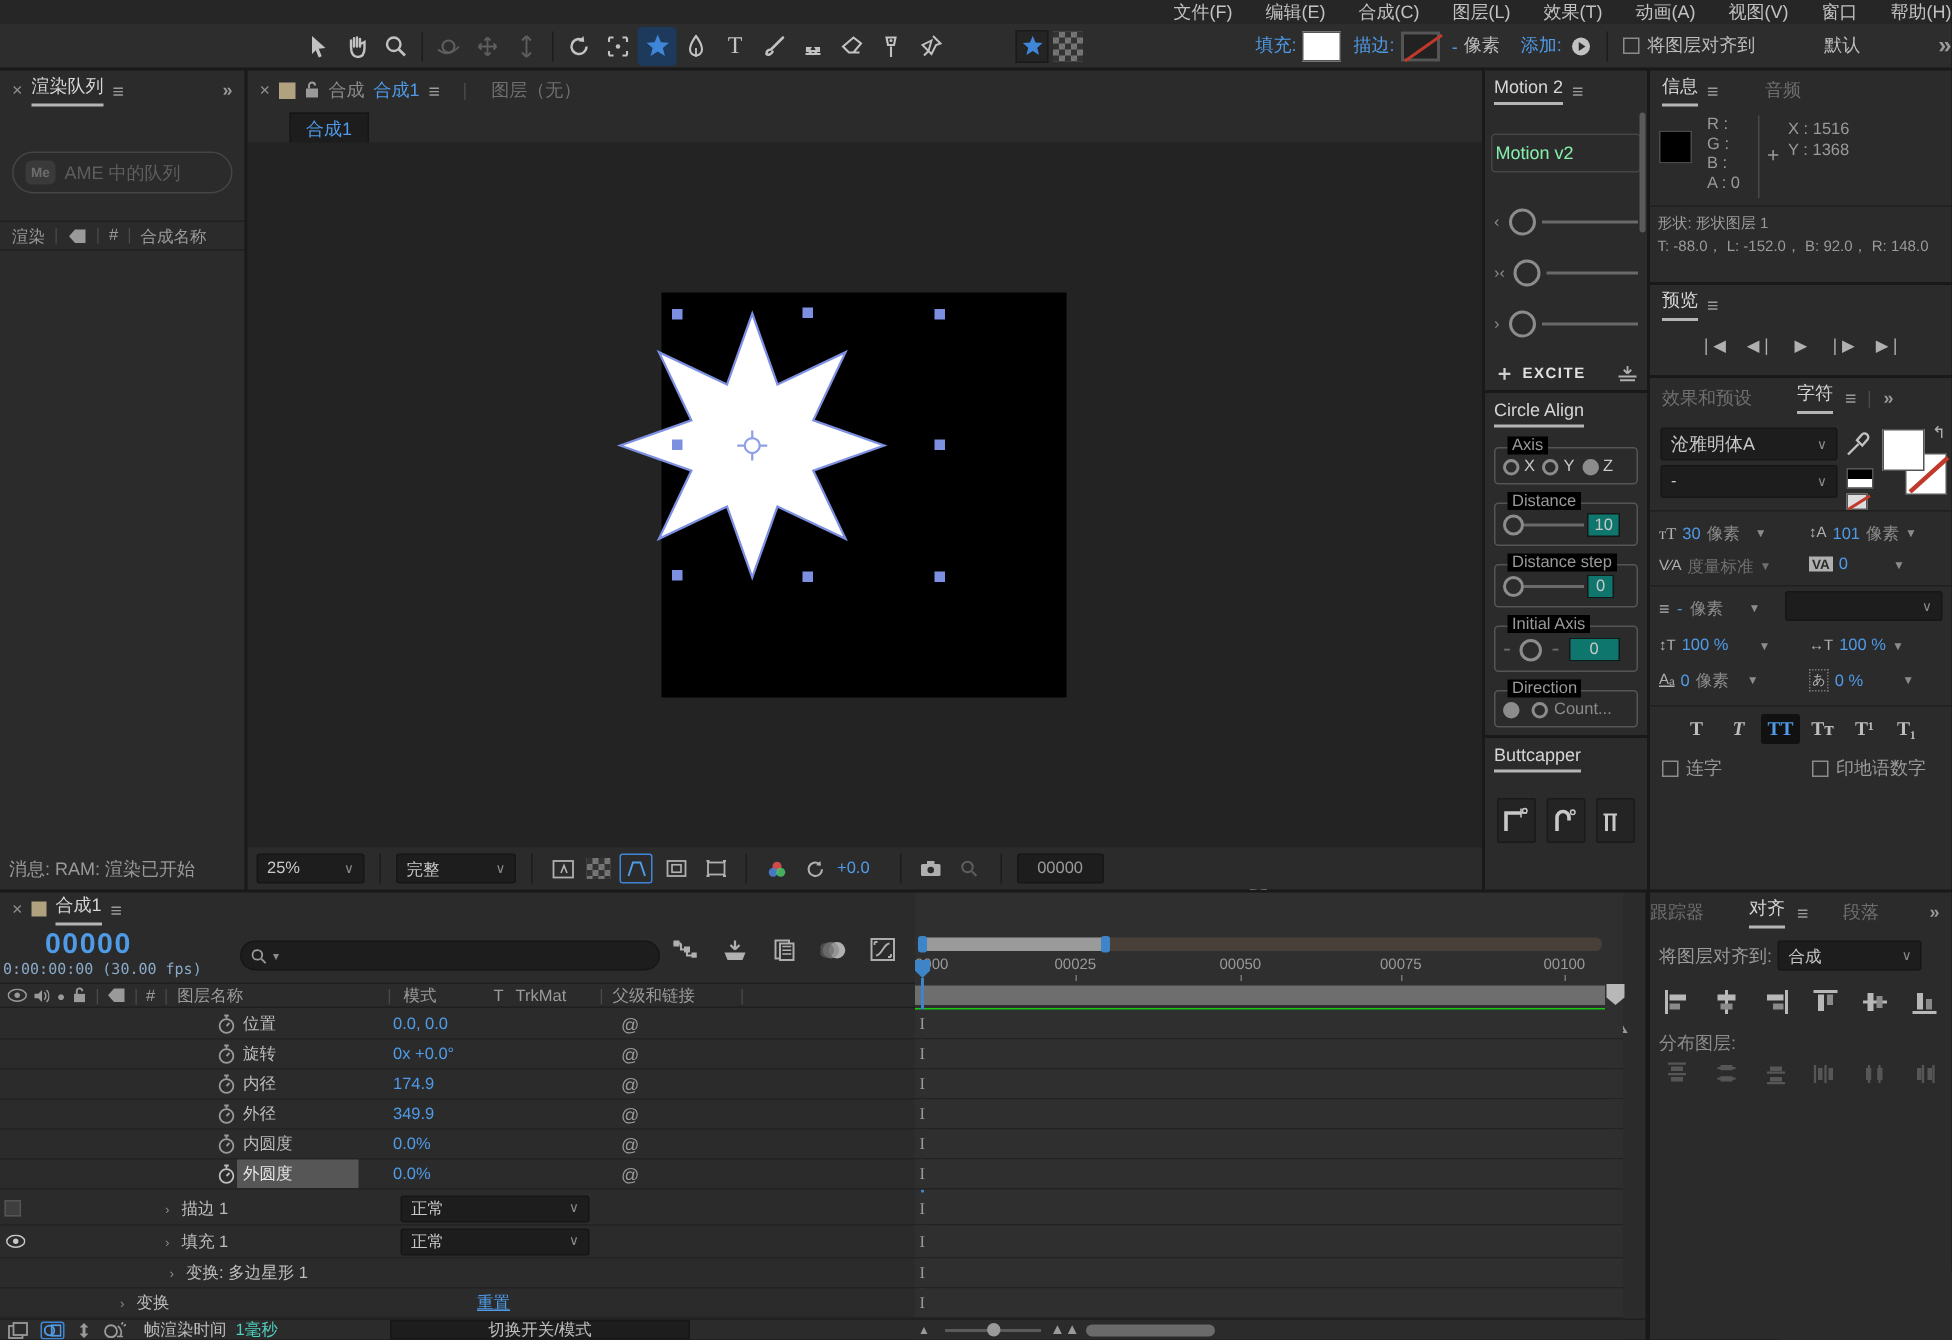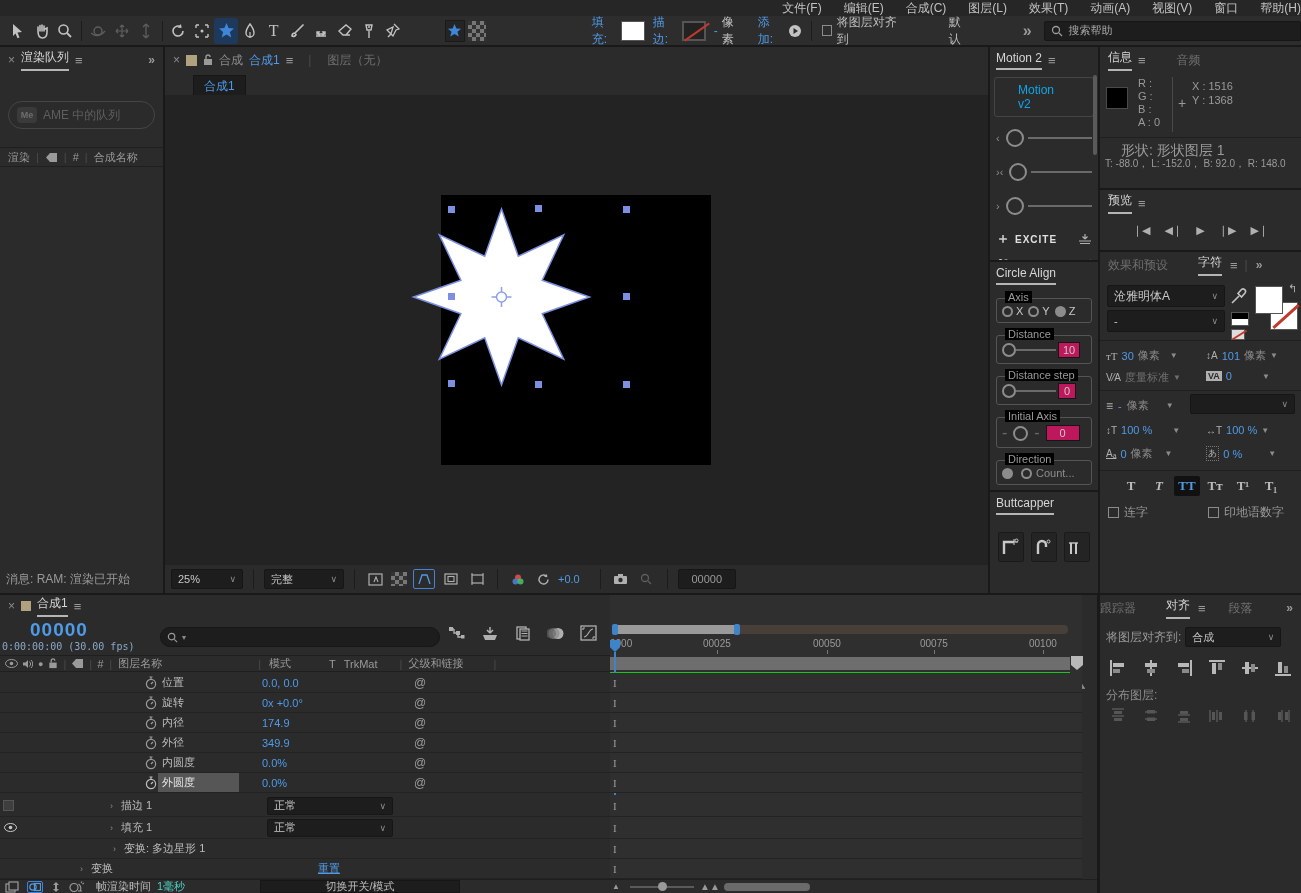--- a/index.html
+++ b/index.html
@@ -21,21 +21,21 @@
   .toolbtn.selected { background:#1d3a5c; border-radius:3px; }
   .sep { width:1px; height:20px; background:#1c1c1c; margin:0 4px; }
   svg { display:block; }
   .handle { position:absolute; width:7px; height:7px; background:#7d8fe0; }
   .knob { width:18px; height:18px; border:2px solid #8c8c8c; border-radius:50%; background:transparent; }
   .sline { height:2px; background:#6a6a6a; flex:1; margin-left:-2px; }
   .fieldset { border:1px solid #555; border-radius:3px; margin:4px 6px; padding:6px 5px 5px; position:relative; }
   .legend { position:absolute; top:-8px; left:8px; background:#000000; padding:0 3px; font-size:11px; color:#9a9a9a; }
   .radio { width:11px; height:11px; border:2px solid #8c8c8c; border-radius:50%; display:inline-block; vertical-align:-2px; }
   .radio.on { background:#8c8c8c; }
-  .valbox { background:#be185d; border:1px solid #161616; color:#c8c8c8; font-size:11px; text-align:center; padding:1px 4px; }
+  .valbox { background:#0f766e; border:1px solid #161616; color:#c8c8c8; font-size:11px; text-align:center; padding:1px 4px; }
   .prow { position:absolute; left:0; width:610px; height:20px; border-bottom:1px solid #232323; display:flex; align-items:center; font-size:11px; }
   .grow { position:absolute; left:610px; width:472px; height:20px; border-bottom:1px solid #232323; background:#2f2f2f; display:flex; align-items:center; }
   .ibeam { color:#9a9a9a; font-size:11px; margin-left:3px; font-family:"Liberation Serif",serif; }
   .stopwatch { width:12px; height:14px; margin:0 5px 0 0; }
   .pick { color:#9a9a9a; font-size:12px; position:absolute; left:414px; }
   .alignbtn { width:24px; height:22px; display:flex; align-items:center; justify-content:center; }
   .capbtn { width:26px; height:30px; display:flex; align-items:center; justify-content:center; background:#242424; border:1px solid #1a1a1a; border-radius:2px; }
   .checker { background-image:linear-gradient(45deg,#777 25%,transparent 25%,transparent 75%,#777 75%),linear-gradient(45deg,#777 25%,#333 25%,#333 75%,#777 75%); background-size:8px 8px; background-position:0 0,4px 4px; }
   .stylebtn { width:26px; height:20px; display:flex; align-items:center; justify-content:center; color:#bdbdbd; font-family:"Liberation Serif",serif; font-weight:bold; font-size:13px; }
   .stylebtn.on { background:#111; color:#4f9be8; border-radius:2px; }
@@ -162,27 +162,20 @@
       <svg width="14" height="14" viewBox="0 0 14 14">
         <circle cx="7" cy="7" r="6" fill="#c2c2c2"></circle>
         <path d="M5.5 4 L10 7 L5.5 10 Z" fill="#2d2d2d"></path>
       </svg>
     </div>
   <div class="sep"></div>
   <span class="cbox" style="margin-left:6px;"></span>
   <span style="font-size:12px;color:#bdbdbd;">将图层对齐到</span>
   <span style="font-size:12px;color:#bdbdbd;margin-left:46px;">默认</span>
   <span class="chev" style="margin-left:52px;">»</span>
-  <div class="input" style="margin-left:12px;width:280px;background:#1d1d1d;">
-    <svg width="12" height="12" viewBox="0 0 12 12" style="margin-right:6px;">
-        <circle cx="5" cy="5" r="3.5" stroke="#9a9a9a" stroke-width="1.3" fill="none"></circle>
-        <path d="M8 8 L11 11" stroke="#9a9a9a" stroke-width="1.3"></path>
-      </svg>
-    <span style="color:#a8a8a8;">搜索帮助</span>
-  </div>
 </div>
 
 <div class="panel" style="left:0;top:47px;width:163px;height:546px;">
   <div class="tabbar">
     <span class="dim">×</span>
     <span class="tab-active">渲染队列</span>
     <span class="menuicon">≡</span>
     <span class="chev" style="margin-left:auto;">»</span>
   </div>
   <div style="margin:28px 8px 0;height:28px;border:1px solid #454545;border-radius:14px;display:flex;align-items:center;gap:6px;padding:0 8px;color:#5e5e5e;font-size:12px;">
@@ -317,21 +310,21 @@
       <span>00000</span>
     </div>
   </div>
 </div>
 
 <div class="panel" style="left:990px;top:47px;width:108px;height:213px;">
   <div class="tabbar" style="padding:0 6px;">
     <span class="tab-active" style="font-size:12px;">Motion 2</span>
     <span class="menuicon">≡</span>
   </div>
-  <div style="margin:4px 4px;border:1px solid #454545;border-radius:3px;padding:5px 23px;font-size:12px;color:#0ea5e9;">
+  <div style="margin:16px 4px;border:1px solid #454545;border-radius:3px;padding:5px 2px;font-size:12px;color:#86efac;">
     <span>Motion v2</span>
   </div>
   <div style="display:flex;align-items:center;gap:6px;padding:8px 6px;">
     <span class="dim" style="font-size:11px;">‹</span>
     <span class="knob"></span>
       <span class="sline"></span>
   </div>
   <div style="display:flex;align-items:center;gap:6px;padding:8px 6px;">
     <span class="dim" style="font-size:11px;">›‹</span>
     <span class="knob"></span>
@@ -455,21 +448,21 @@
     <div>B :</div>
     <div>A : 0</div>
   </div>
   <div style="position:absolute;left:72px;top:30px;width:1px;height:55px;background:#4a4a4a;"></div>
   <span style="position:absolute;left:78px;top:48px;color:#9a9a9a;font-size:14px;">+</span>
   <div style="position:absolute;left:92px;top:32px;font-size:11px;line-height:14px;color:#9a9a9a;">
     <div>X : 1516</div>
     <div>Y : 1368</div>
   </div>
   <div style="position:absolute;left:0;top:90px;width:201px;height:1px;background:#1f1f1f;"></div>
-  <div style="position:absolute;left:5px;top:95px;font-size:14px;color:#9a9a9a;margin-left:16px;">形状: 形状图层 1</div>
+  <div style="position:absolute;left:5px;top:95px;font-size:10px;color:#9a9a9a;">形状: 形状图层 1</div>
   <div style="position:absolute;left:5px;top:110px;font-size:10px;color:#9a9a9a;white-space:nowrap;">T: -88.0， L: -152.0， B: 92.0， R: 148.0</div>
 </div>
 
 <div class="panel" style="left:1100px;top:190px;width:201px;height:60px;">
   <div class="tabbar">
     <span class="tab-active">预览</span>
     <span class="menuicon">≡</span>
   </div>
   <div style="display:flex;justify-content:center;gap:14px;padding-top:8px;color:#b0b0b0;font-size:11px;">
     <span>❘◀</span>

